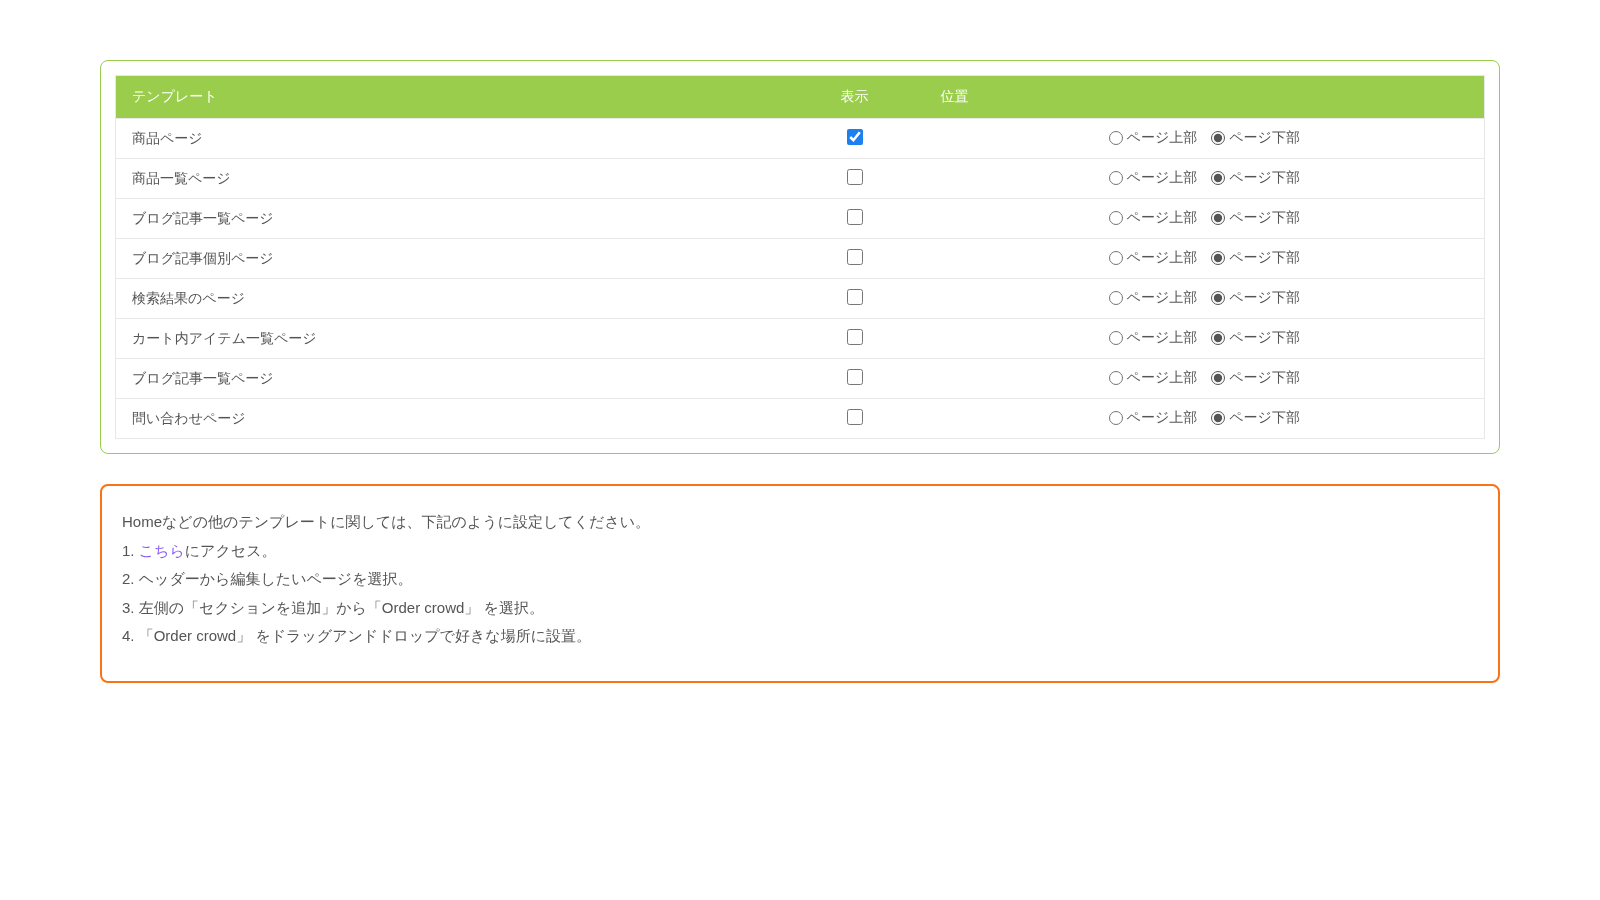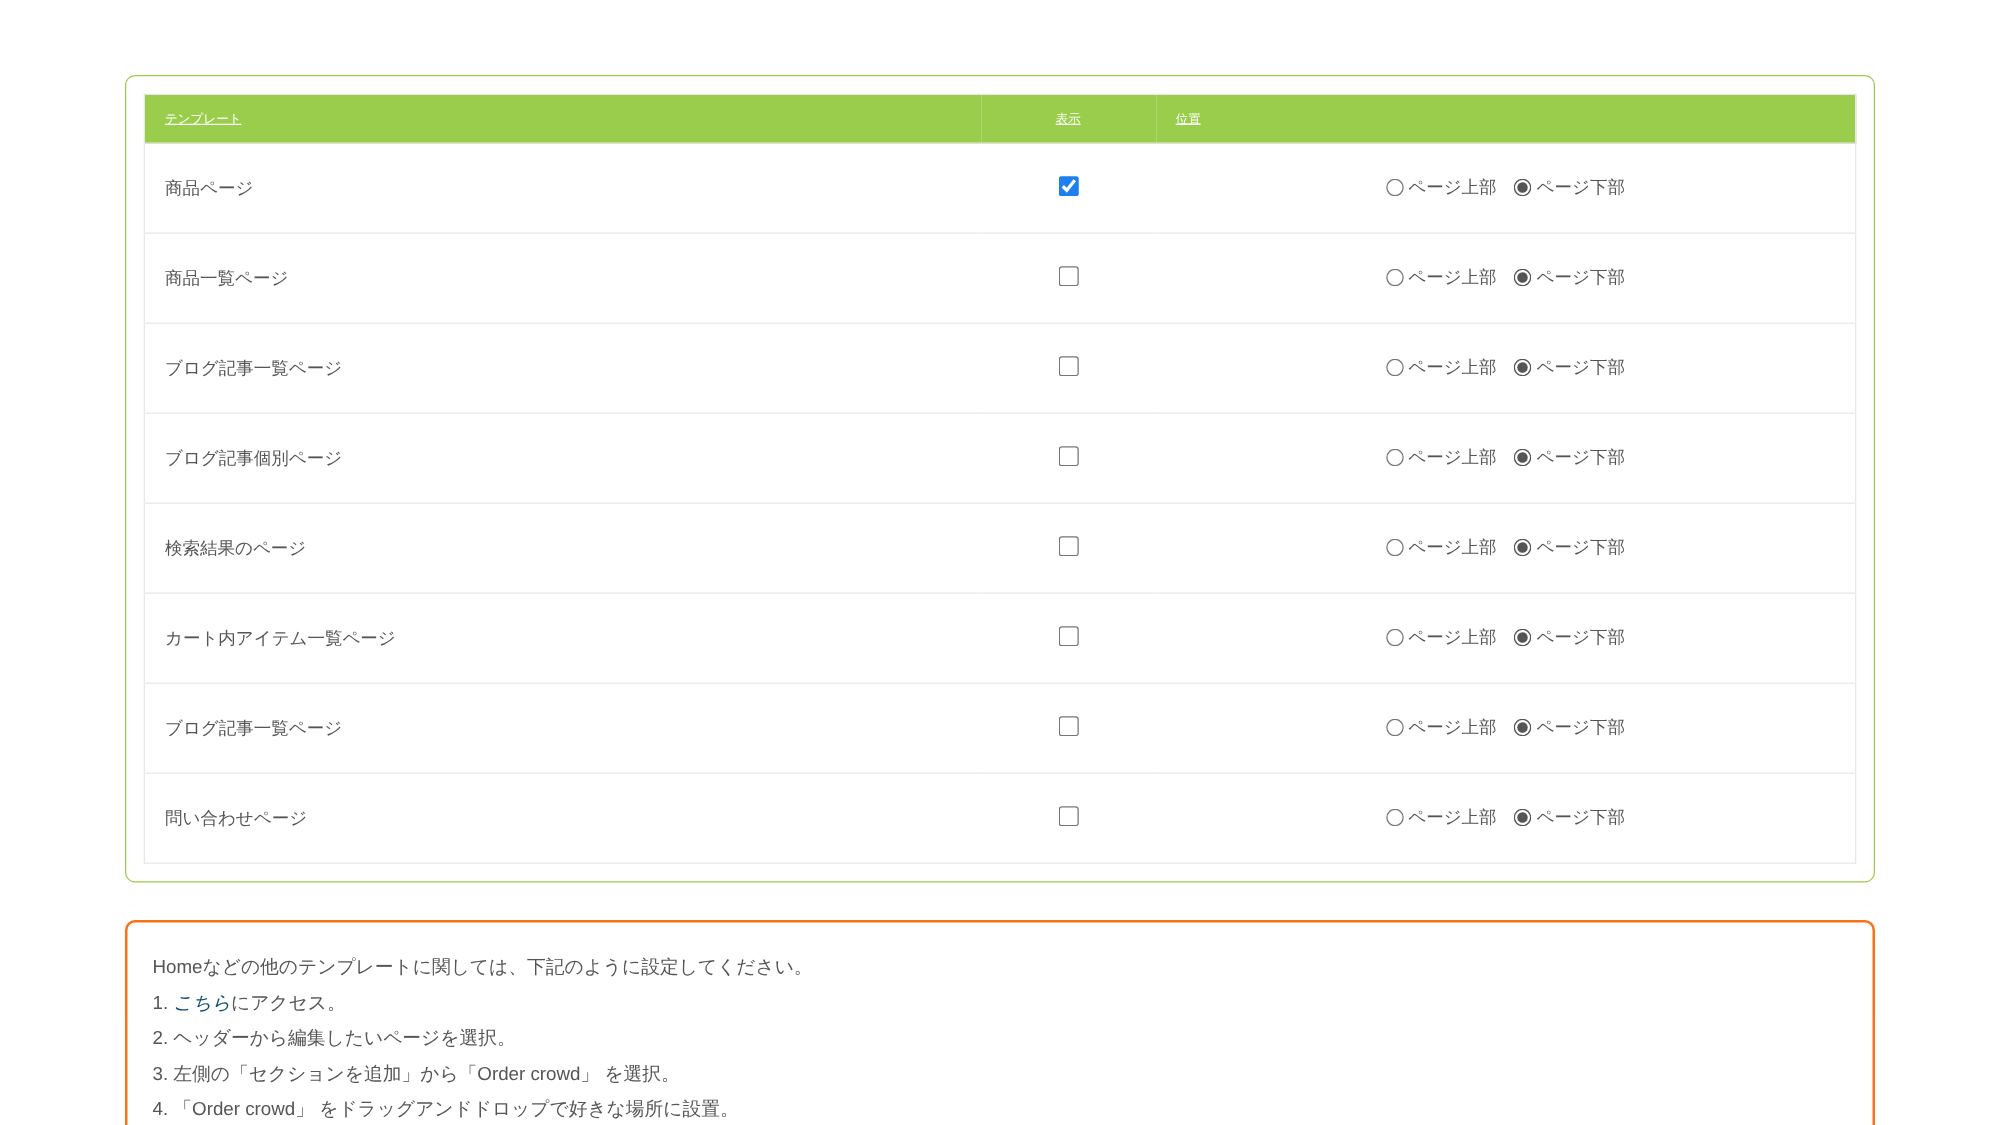--- a/index.html
+++ b/index.html
@@ -24,32 +24,31 @@
       width: 100%;
       border-collapse: collapse;
       border: 1px solid #e8e8e8;
     }
     .template-table thead th {
       background: #9acd4b;
       color: #ffffff;
       font-weight: normal;
       padding: 12px 16px;
       text-align: left;
-      font-size: 10px;
-      text-decoration: underline;
+      font-size: 14px;
     }
     .template-table thead th.col-display {
       text-align: center;
       width: 140px;
     }
     .template-table thead th.col-position {
       width: 560px;
     }
     .template-table tbody td {
-      padding: 26px 16px;
+      padding: 10px 16px;
       border-top: 1px solid #e8e8e8;
       color: #555;
       font-size: 14px;
       vertical-align: middle;
     }
     .template-table tbody td.cell-display {
       text-align: center;
     }
     .template-table tbody td.cell-position {
       text-align: center;
@@ -81,23 +80,22 @@
     }
     .info-panel {
       border: 2px solid #f97316;
       border-radius: 8px;
       padding: 22px 20px 30px 20px;
       color: #555;
       font-size: 15px;
       line-height: 1.9;
     }
     .info-panel a {
-      color: #0c4a6e;
+      color: #8b5cf6;
       text-decoration: none;
-      font-style: italic;
     }
     .info-panel ol {
       list-style: none;
       counter-reset: item;
       padding-left: 0;
       margin-top: 0;
     }
     .info-panel ol li {
       counter-increment: item;
     }

